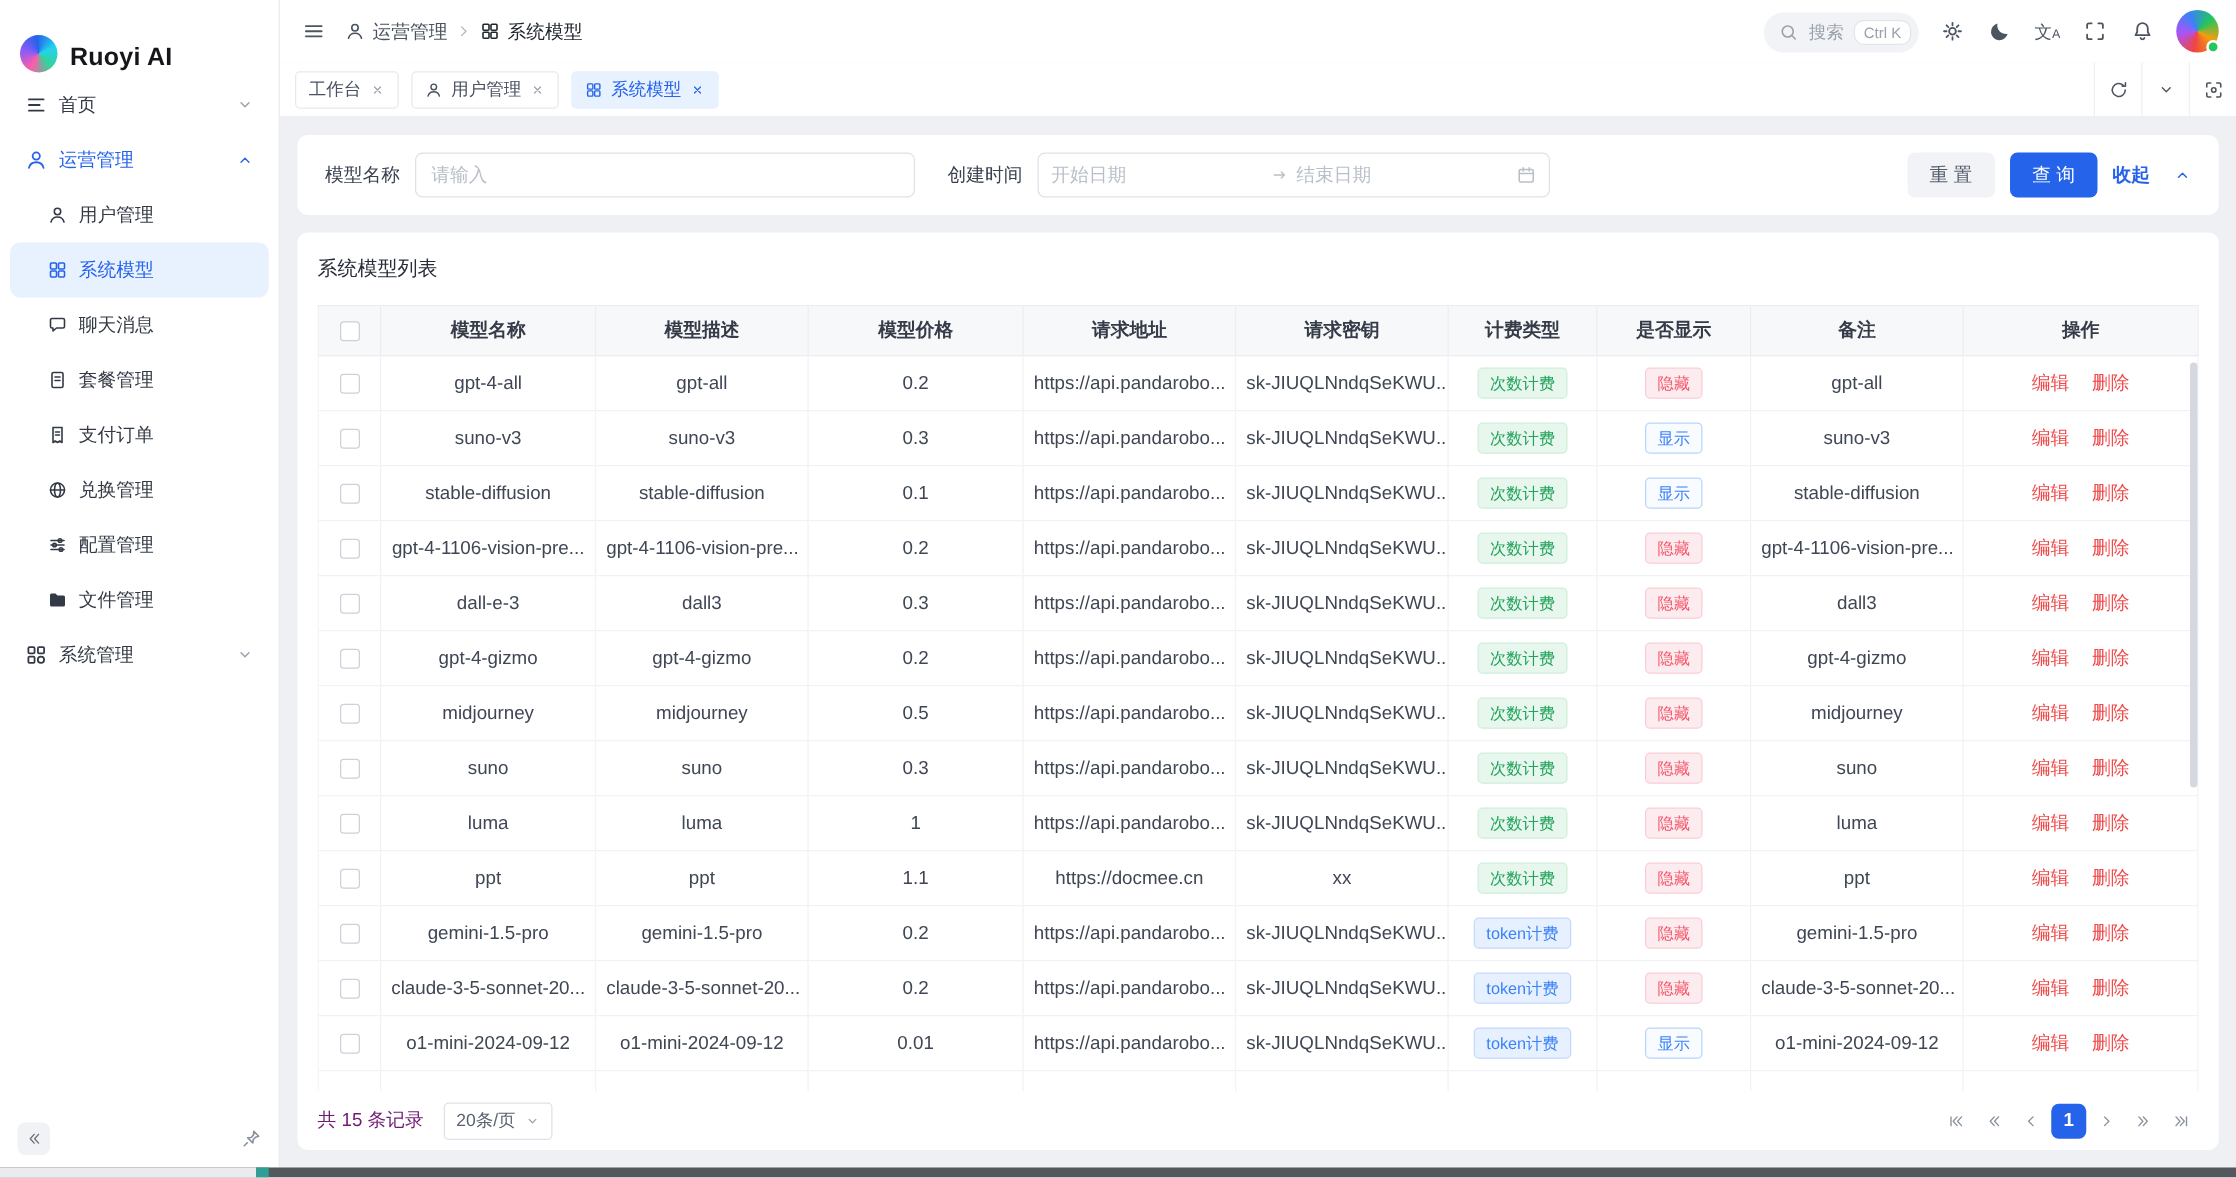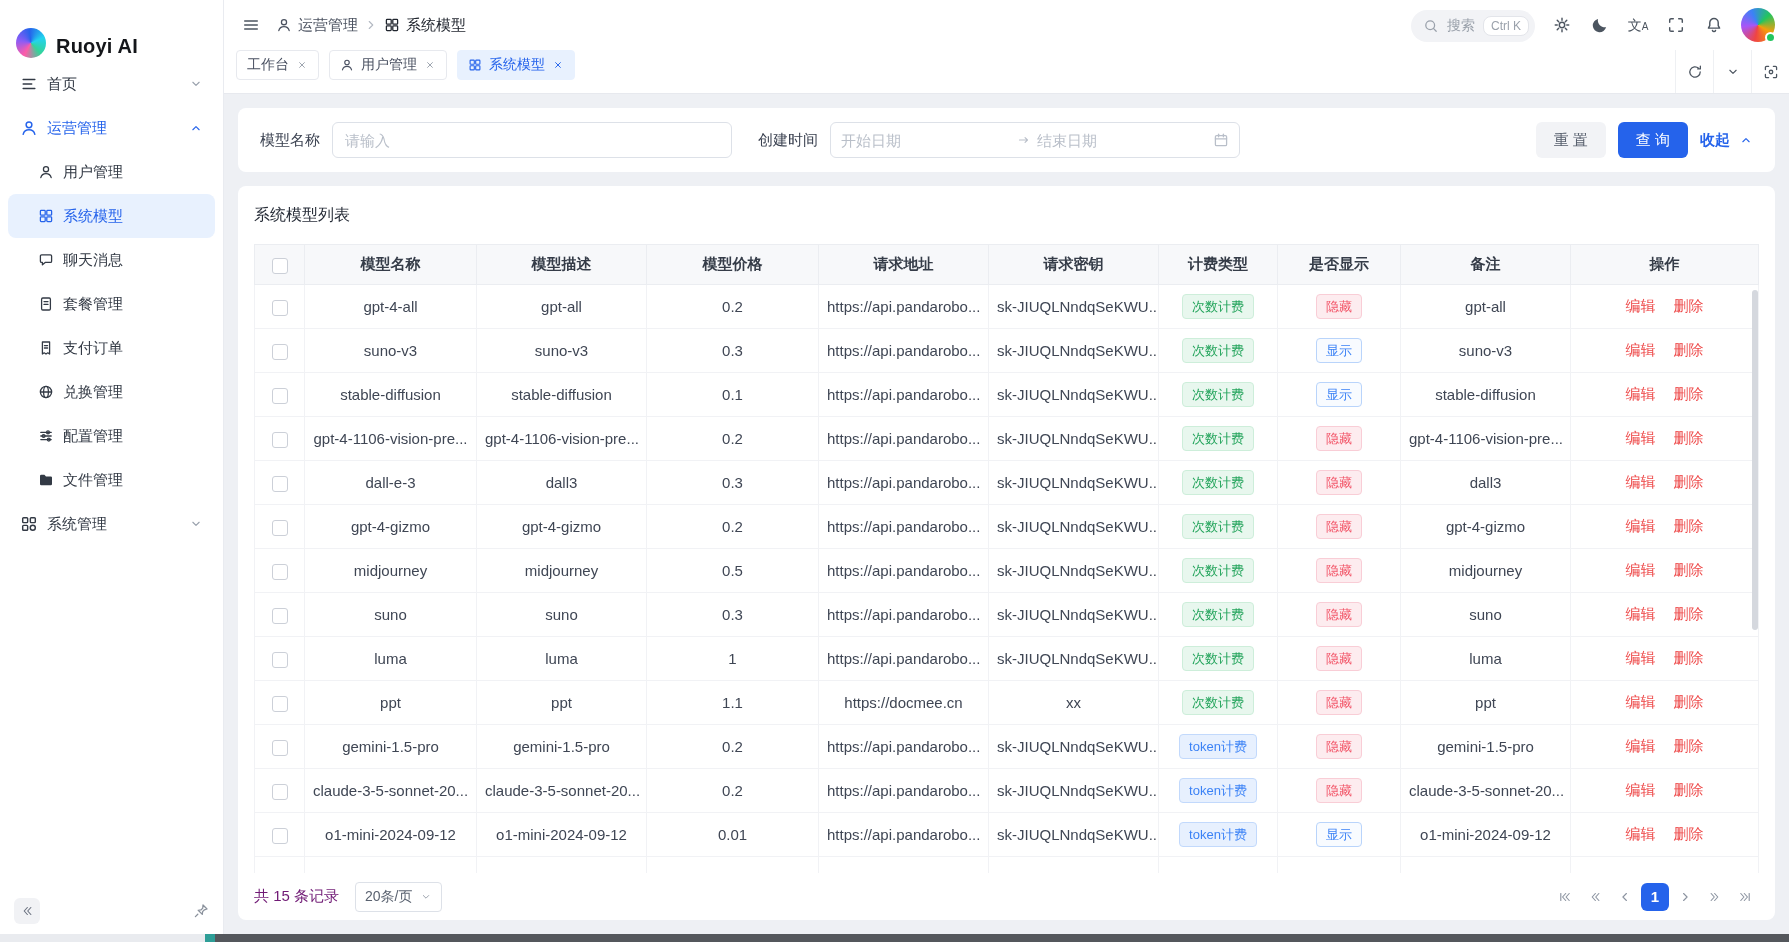--- a/index.html
+++ b/index.html
@@ -34,21 +34,21 @@
 .crumb.current{color:#20252e}
 .crumb-sep{color:#b3b9c2;display:flex}
 .top-right{margin-left:auto;display:flex;align-items:flex-end;gap:4px}
 .search-pill{height:32px;background:#f2f3f6;border-radius:16px;display:flex;align-items:center;gap:8px;padding:0 6px 0 12px;color:#9aa1ab;cursor:pointer;margin-right:6px;border:none;font-size:14px}
 .search-pill .kbd{background:#fff;border:1px solid #e3e5ea;border-radius:8px;padding:2px 7px;font-size:12px;color:#9aa1ab}
 .translate-glyph{font-size:14px;color:#4c5560;line-height:1}
 .translate-glyph .sm{font-size:10px}
 .avatar{width:34px;height:34px;border-radius:50%;position:relative;background:conic-gradient(from 120deg,#f59e0b,#ef4444,#a855f7,#3b82f6,#22c55e,#f59e0b);margin-left:6px;cursor:pointer;border:none}
 .avatar .dot{position:absolute;right:-1px;bottom:-1px;width:11px;height:11px;border-radius:50%;background:#22c55e;border:2px solid #fff}
 
-.tabbar{height:44px;background:#fff;border-bottom:1px solid #e7e9ee;display:flex;align-items:flex-start;padding-left:12px}
+.tabbar{height:44px;background:#fff;border-bottom:1px solid #e7e9ee;display:flex;align-items:center;padding-left:12px}
 .tabs{display:flex;align-items:center;gap:10px}
 .tab{height:30px;display:flex;align-items:center;gap:7px;padding:0 10px;border:1px solid #e7e9ee;border-radius:4px;background:#fff;color:#495061;cursor:pointer;font-size:14px}
 .tab .x{color:#9aa1ab;display:flex}
 .tab.active{background:#e8f1fe;border-color:#e8f1fe;color:#2563eb}
 .tab.active .x{color:#2563eb}
 .tab-actions{margin-left:auto;display:flex;align-items:stretch;height:100%}
 .tab-act{width:38px;display:flex;align-items:center;justify-content:center;border:none;border-left:1px solid #eef0f3;color:#4c5560;background:none;cursor:pointer}
 
 .content{flex:1;padding:14px;display:flex;flex-direction:column;gap:14px;min-height:0}
 .filter-card{background:#fff;border-radius:8px;height:64px;flex:none;display:flex;align-items:center;padding:0 22px;gap:26px}
@@ -56,21 +56,21 @@
 .f-label{color:#3a4150}
 .text-input{width:400px;height:36px;border:1px solid #dde1e8;border-radius:6px;padding:0 12px;font-size:15px;color:#15803d;outline:none;font-family:inherit}
 input::placeholder{color:#b9bfc9}
 .date-range{width:410px;height:36px;border:1px solid #dde1e8;border-radius:6px;display:flex;align-items:center;gap:6px;padding:0 10px;color:#b9bfc9}
 .date-input{border:none;outline:none;flex:1;font-size:15px;font-family:inherit;min-width:0;color:#3f4654;background:none}
 .filter-actions{margin-left:auto;display:flex;align-items:center;gap:12px}
 .btn{height:36px;padding:0 18px;border-radius:6px;border:none;font-size:15px;cursor:pointer;font-family:inherit}
 .btn-reset{background:#f2f3f6;color:#555d6b}
 .btn-primary{background:#2563eb;color:#fff}
 .btn-disabled{background:#edf2fc;color:#a3b8e2;cursor:default}
-.collapse-link{display:flex;align-items:center;gap:9px;color:#2563eb;font-weight:600;cursor:pointer;background:none;border:none;font-size:15px;font-family:inherit}
+.collapse-link{display:flex;align-items:center;gap:19px;color:#2563eb;font-weight:600;cursor:pointer;background:none;border:none;font-size:15px;font-family:inherit}
 
 .table-card{background:#fff;border-radius:8px;flex:1;display:flex;flex-direction:column;min-height:0}
 .tc-toolbar{height:58px;flex:none;display:flex;align-items:center;padding:16px 16px;gap:10px}
 .tc-title{font-size:16px;font-weight:500;color:#272d38}
 .tc-actions{margin-left:auto;display:flex;align-items:center;gap:10px}
 .tool-icon{width:32px;height:32px;border:none;background:none;color:#565e6b;display:flex;align-items:center;justify-content:center;cursor:pointer;border-radius:6px}
 .table-viewport{position:relative;margin:0 16px;flex:none;height:629px;overflow:hidden}
 table{width:100%;border-collapse:collapse;table-layout:fixed}
 thead th{height:40px;background:#f7f8fa;border:1px solid #ebedf1;font-size:15px;font-weight:700;color:#353c48;text-align:center;padding:0 6px}
 tbody td{height:44px;border-bottom:1px solid #f1f2f5;border-right:1px solid #f1f2f5;text-align:center;font-size:15px;color:#3f4654;padding:0 8px;white-space:nowrap;overflow:hidden}

